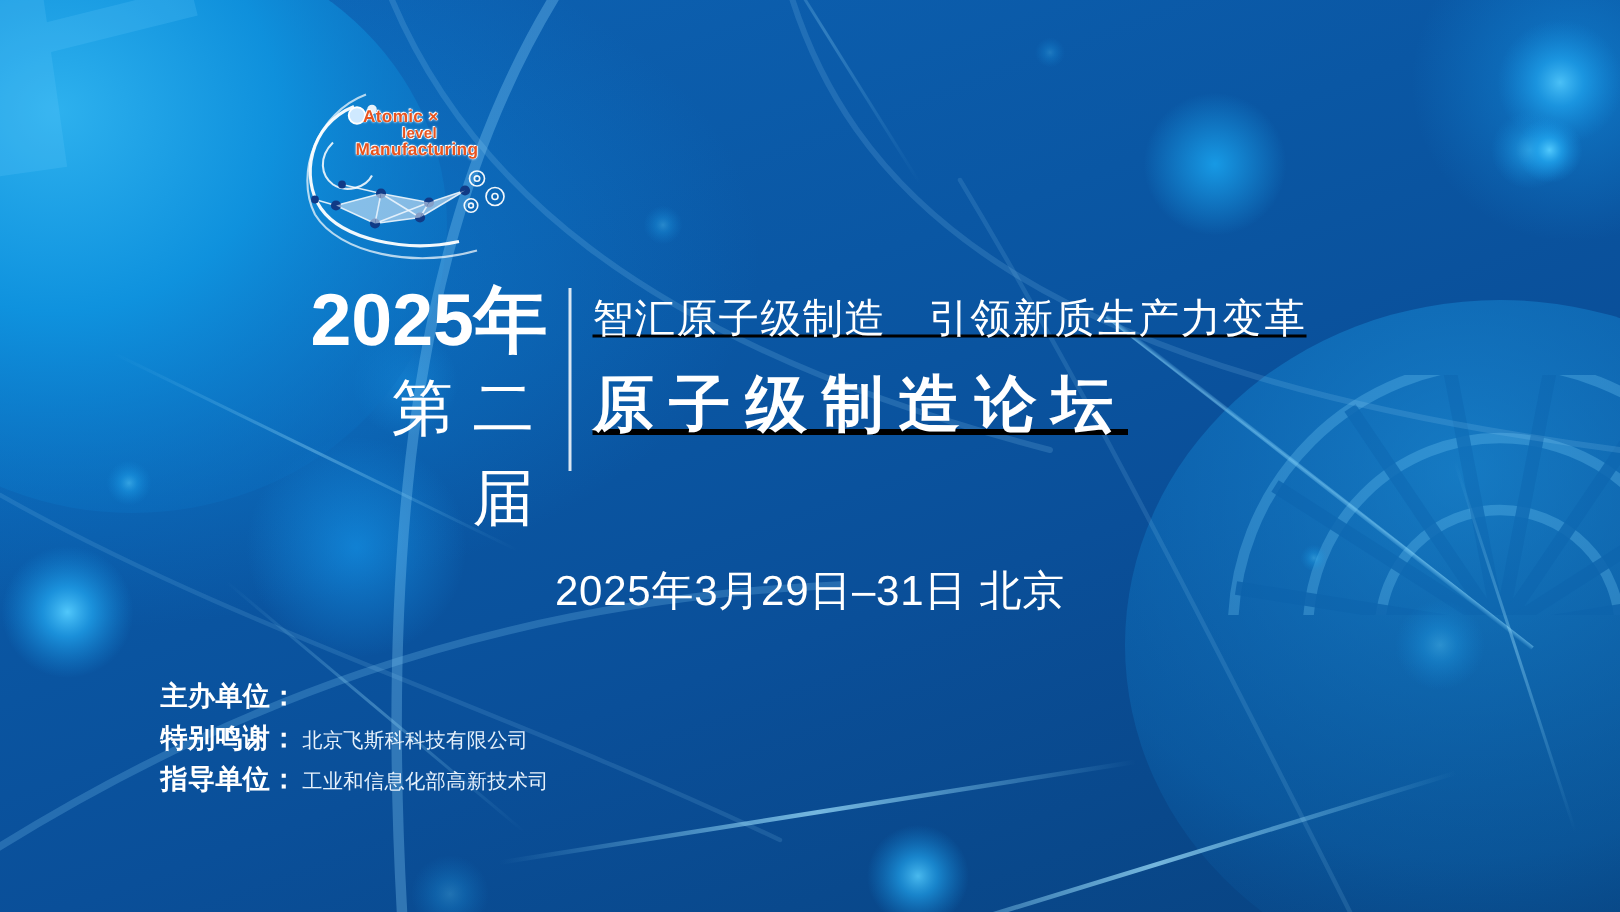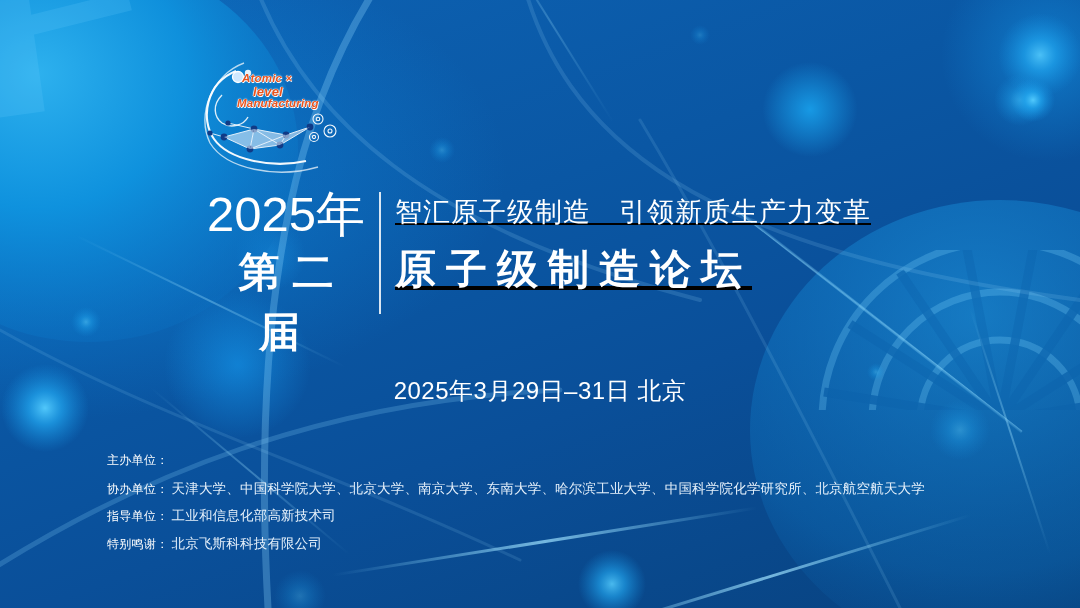--- a/index.html
+++ b/index.html
@@ -13,50 +13,50 @@
       radial-gradient(circle at 25% 42%, rgba(25,150,230,.45) 0%, rgba(25,150,230,0) 4%),
       radial-gradient(ellipse 60% 55% at 2% 28%, rgba(15,140,225,.75) 0%, rgba(15,140,225,0) 75%),
       linear-gradient(160deg,#0d63b4 0%,#0a57a4 38%,#0a4f99 62%,#08427f 100%);
   }
   .layer{position:absolute;inset:0;pointer-events:none;}
   svg.layer{width:1080px;height:608px;display:block;}
 
   
   #logo{position:absolute;left:198px;top:57px;width:150px;height:112px;}
   #logo .ltext{position:absolute;left:44px;top:16px;width:110px;
-    color:#e8541f;font-weight:bold;font-style:italic;line-height:1.02;
+    color:#e8541f;font-weight:bold;line-height:1.02;
     text-shadow:0 0 1px #fff,0 0 2px #fff, .5px .5px 0 #fff,-.5px -.5px 0 #fff;
     letter-spacing:.2px;}
   #logo .l1{font-size:11.5px;}
-  #logo .l2{font-size:13px;margin-left:11px;}
+  #logo .l2{font-size:10px;margin-left:26px;}
   #logo .l3{font-size:11.5px;margin-left:-5px;}
   #logo .xm{color:#e8541f;font-size:11px;}
 
   
   #headline{position:absolute;left:203px;top:186px;width:720px;height:134px;}
   .hl-left{position:absolute;left:0;top:0;width:166px;text-align:center;color:#ffffff;}
-  .hl-year{font-size:49px;font-weight:normal;line-height:56px;letter-spacing:0px;}
-  .hl-edition{font-size:41px;font-weight:bold;line-height:60px;letter-spacing:13px;
-    text-indent:13px;}
+  .hl-year{font-size:49px;font-weight:bold;line-height:56px;letter-spacing:0px;}
+  .hl-edition{font-size:41px;font-weight:normal;line-height:60px;letter-spacing:13px;
+    text-indent:13px;text-align:right;}
   .hl-div{position:absolute;left:176px;top:6px;width:2px;height:122px;
     background:rgba(255,255,255,.85);}
   .hl-right{position:absolute;left:192px;top:0;text-decoration:underline;}
   .hl-sub{font-size:27px;color:#ffffff;line-height:52px;font-weight:normal;
     letter-spacing:1px;white-space:pre;}
   .hl-main{font-size:41px;color:#ffffff;font-weight:bold;line-height:62px;
     letter-spacing:10px;white-space:pre;}
 
   
   #dateline{position:absolute;left:0;top:375px;width:1080px;text-align:center;
-    color:#ffffff;font-size:24px;letter-spacing:.5px;}
+    color:#ffffff;font-size:28px;letter-spacing:.5px;}
 
   
   #footer{position:absolute;left:107px;top:452px;width:940px;}
   .frow{display:flex;align-items:baseline;margin-bottom:6.5px;height:21px;}
-  .flabel{color:#ffffff;font-weight:normal;font-size:12px;white-space:nowrap;
+  .flabel{color:#ffffff;font-weight:bold;font-size:18px;white-space:nowrap;
     letter-spacing:.3px;text-align:right;}
   .fvalue{color:#e6f1fb;font-size:13.5px;white-space:nowrap;letter-spacing:.2px;
     margin-left:3px;}
 </style>
 </head>
 <body>
 
 <div id="poster">
 
   <svg class="layer" viewBox="0 0 1080 608" xmlns="http://www.w3.org/2000/svg">
@@ -226,26 +226,22 @@
     </div>
   </div>
 
   <div id="dateline">2025年3月29日–31日  北京</div>
 
   <div id="footer">
     <div class="frow">
       <span class="flabel">主办单位：</span>
     </div>
     <div class="frow">
-      <span class="flabel">协办单位：</span>
-      <span class="fvalue">天津大学、中国科学院大学、北京大学、南京大学、东南大学、哈尔滨工业大学、中国科学院化学研究所、北京航空航天大学</span>
+      <span class="flabel">特别鸣谢：</span>
+      <span class="fvalue">北京飞斯科科技有限公司</span>
     </div>
     <div class="frow">
       <span class="flabel">指导单位：</span>
       <span class="fvalue">工业和信息化部高新技术司</span>
     </div>
-    <div class="frow">
-      <span class="flabel">特别鸣谢：</span>
-      <span class="fvalue">北京飞斯科科技有限公司</span>
-    </div>
   </div>
 
 </div>
 
 </body></html>

